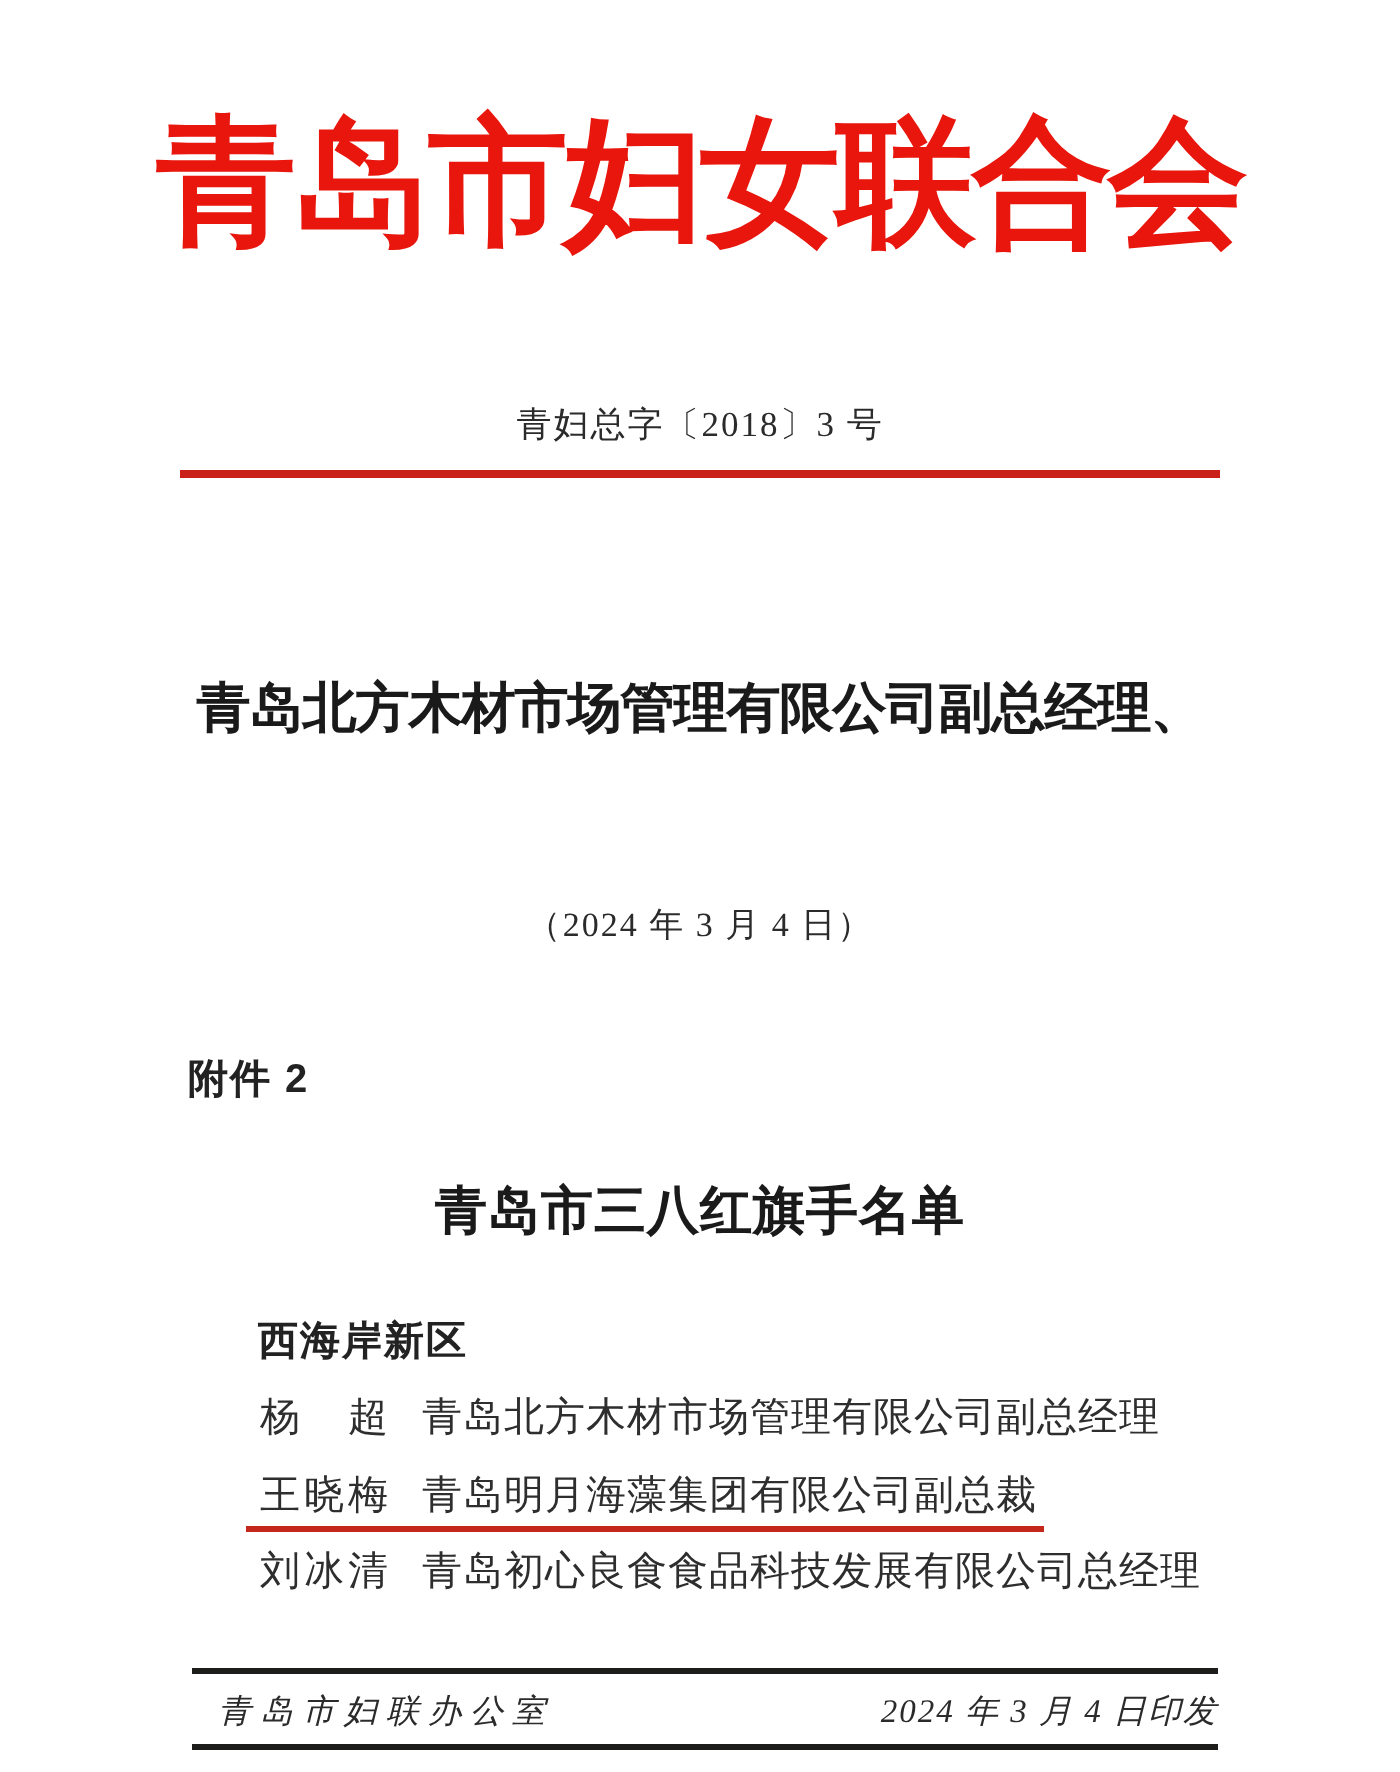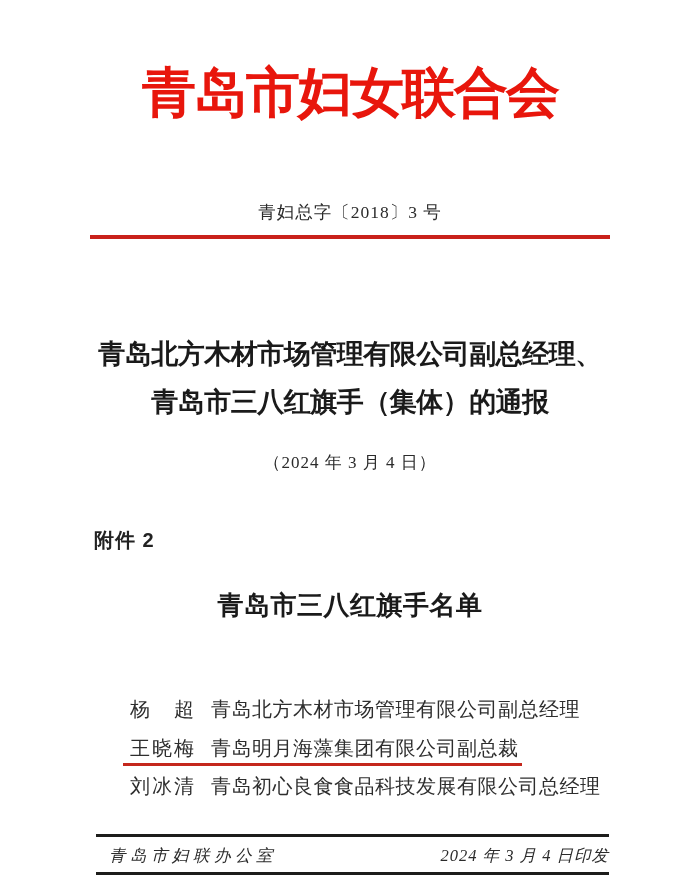--- a/index.html
+++ b/index.html
@@ -21,21 +21,21 @@
     width:700px;
     height:886px;
     margin:0 auto;
     background:#ffffff;
     overflow:hidden;
   }
   .org-title{
     position:absolute;
     top:50px;left:0;right:0;
     text-align:center;
-    font-size:54px;
+    font-size:70px;
     line-height:86px;
     font-weight:bold;
     letter-spacing:-2px;
     color:var(--header-red);
     font-family:"Liberation Serif","DejaVu Serif",serif;
     white-space:nowrap;
   }
   .doc-number{
     position:absolute;
     top:200px;left:0;right:0;
@@ -167,29 +167,29 @@
 <div class="page">
 
   <div class="org-title">青岛市妇女联合会</div>
 
   <div class="doc-number">青妇总字〔2018〕3 号</div>
 
   <div class="red-rule"></div>
 
   <div class="main-title">
     <div>青岛北方木材市场管理有限公司副总经理、</div>
-    <div>青岛市三八红旗手（集体）的通报</div>
   </div>
 
   <div class="doc-date">（2024 年 3 月 4 日）</div>
 
   <div class="attachment">附件 2</div>
 
   <div class="list-title">青岛市三八红旗手名单</div>
 
+  <div class="district">西海岸新区</div>
 
   <div class="rows">
 
     <div class="row">
       <span class="row-inner">
         <span class="hname">杨　超</span>
         <span class="hpos">青岛北方木材市场管理有限公司副总经理</span>
       </span>
     </div>
 

